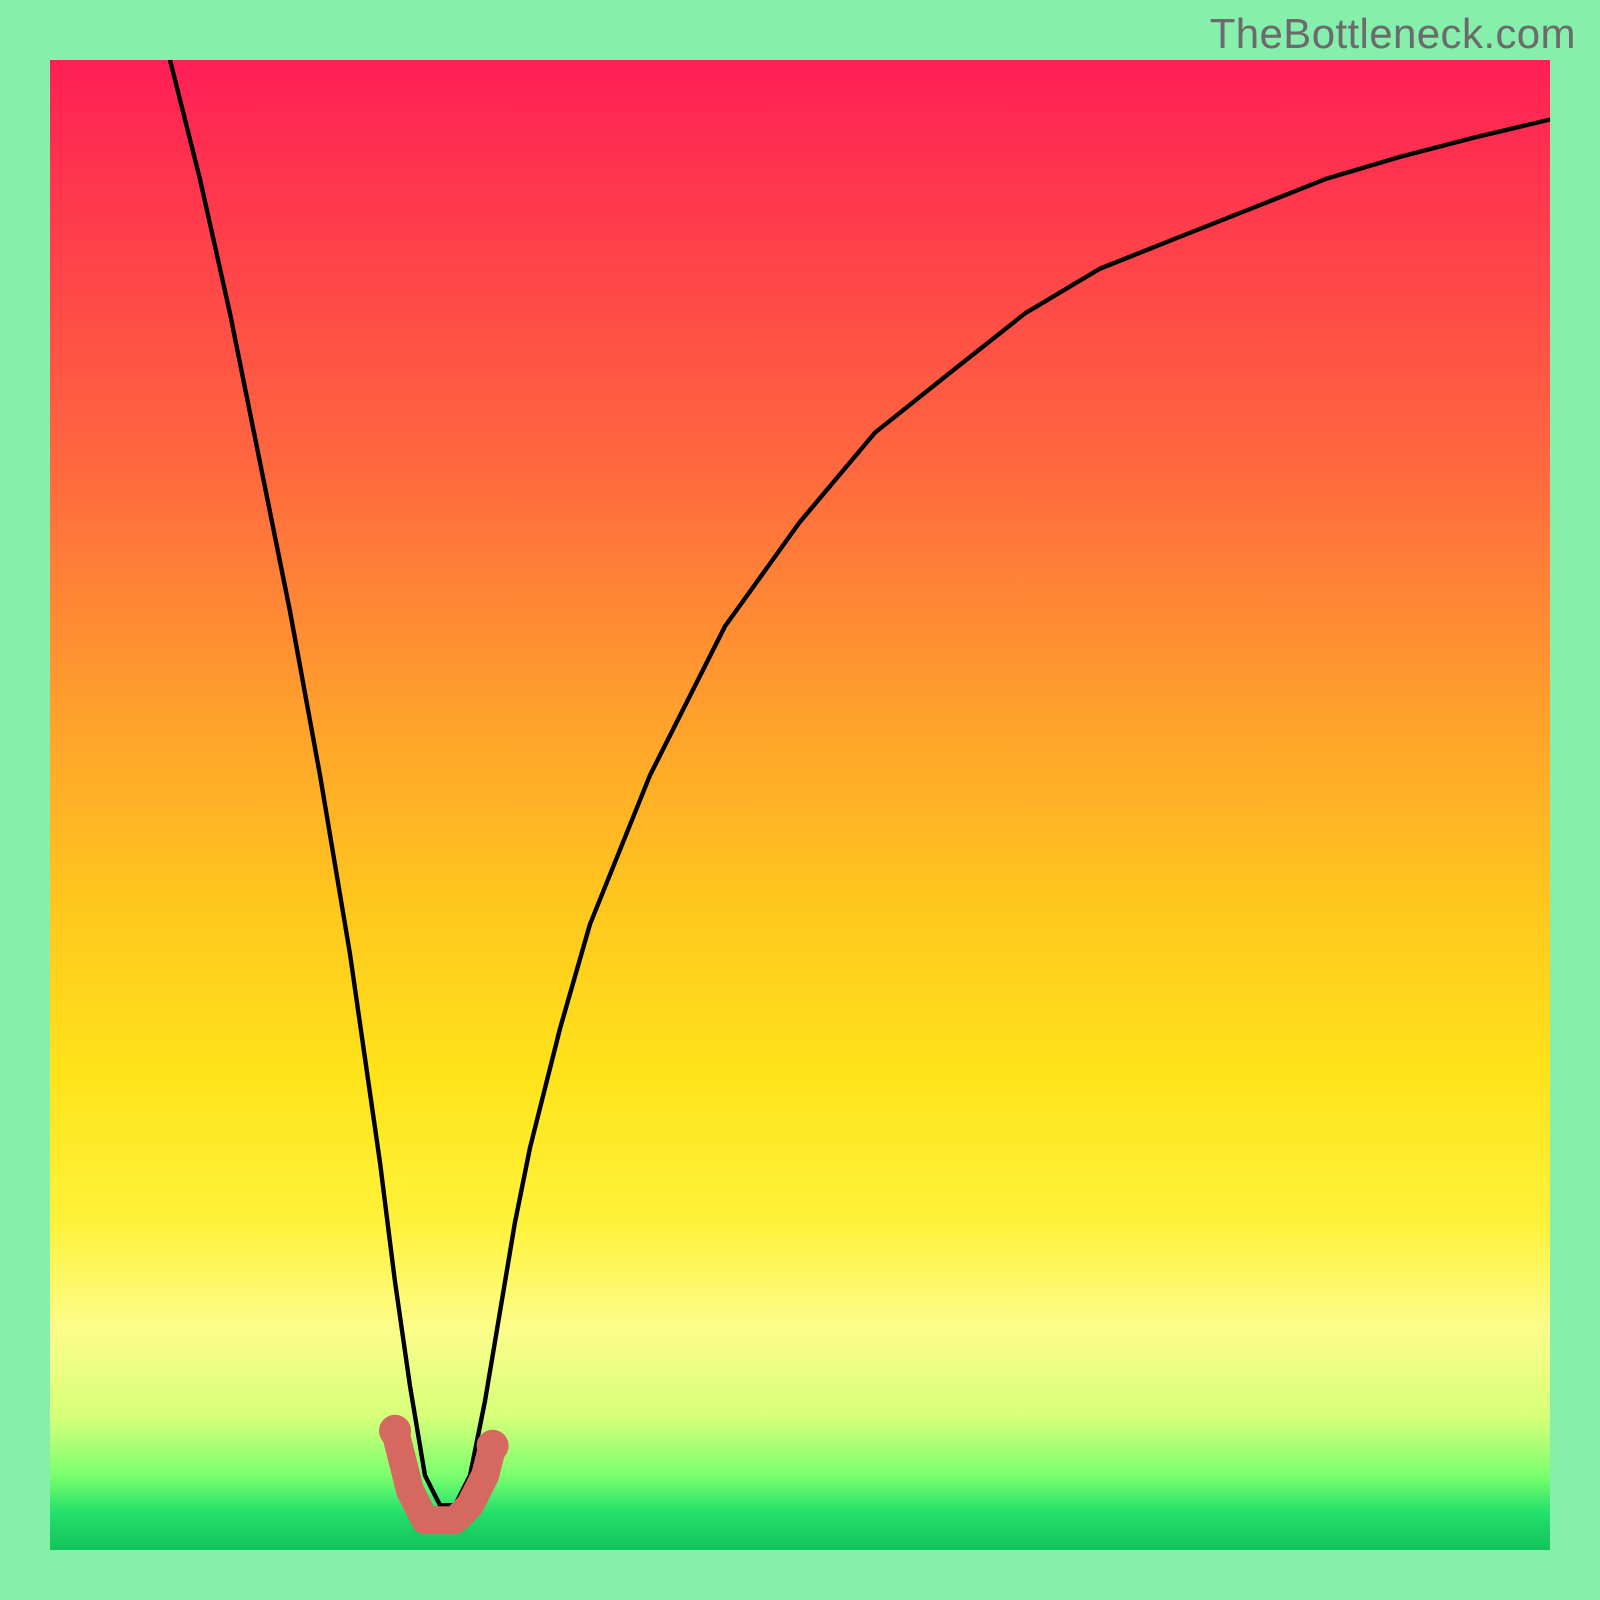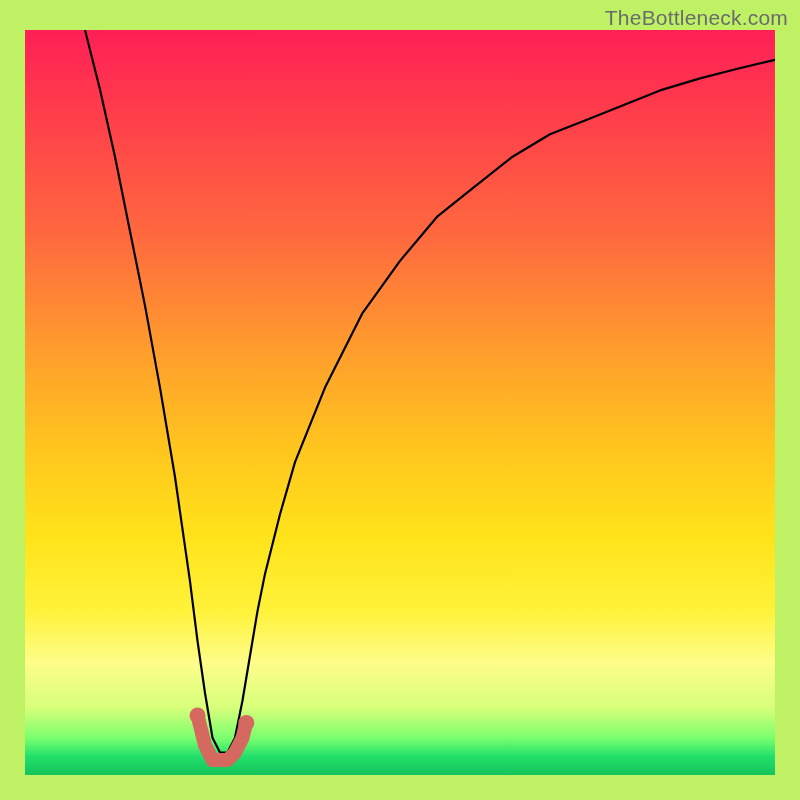--- a/index.html
+++ b/index.html
@@ -8,21 +8,21 @@
     width: 800px;
     height: 800px;
     background: #000;
     overflow: hidden;
     font-family: Arial, Helvetica, sans-serif;
   }
   .frame {
     position: relative;
     width: 800px;
     height: 800px;
-    background: #bef264;
+    background: #86efac;
   }
   .watermark {
     position: absolute;
     top: 6px;
     right: 12px;
     color: #6b6b6b;
     font-size: 21px;
     font-weight: 400;
     letter-spacing: 0.2px;
     user-select: none;

